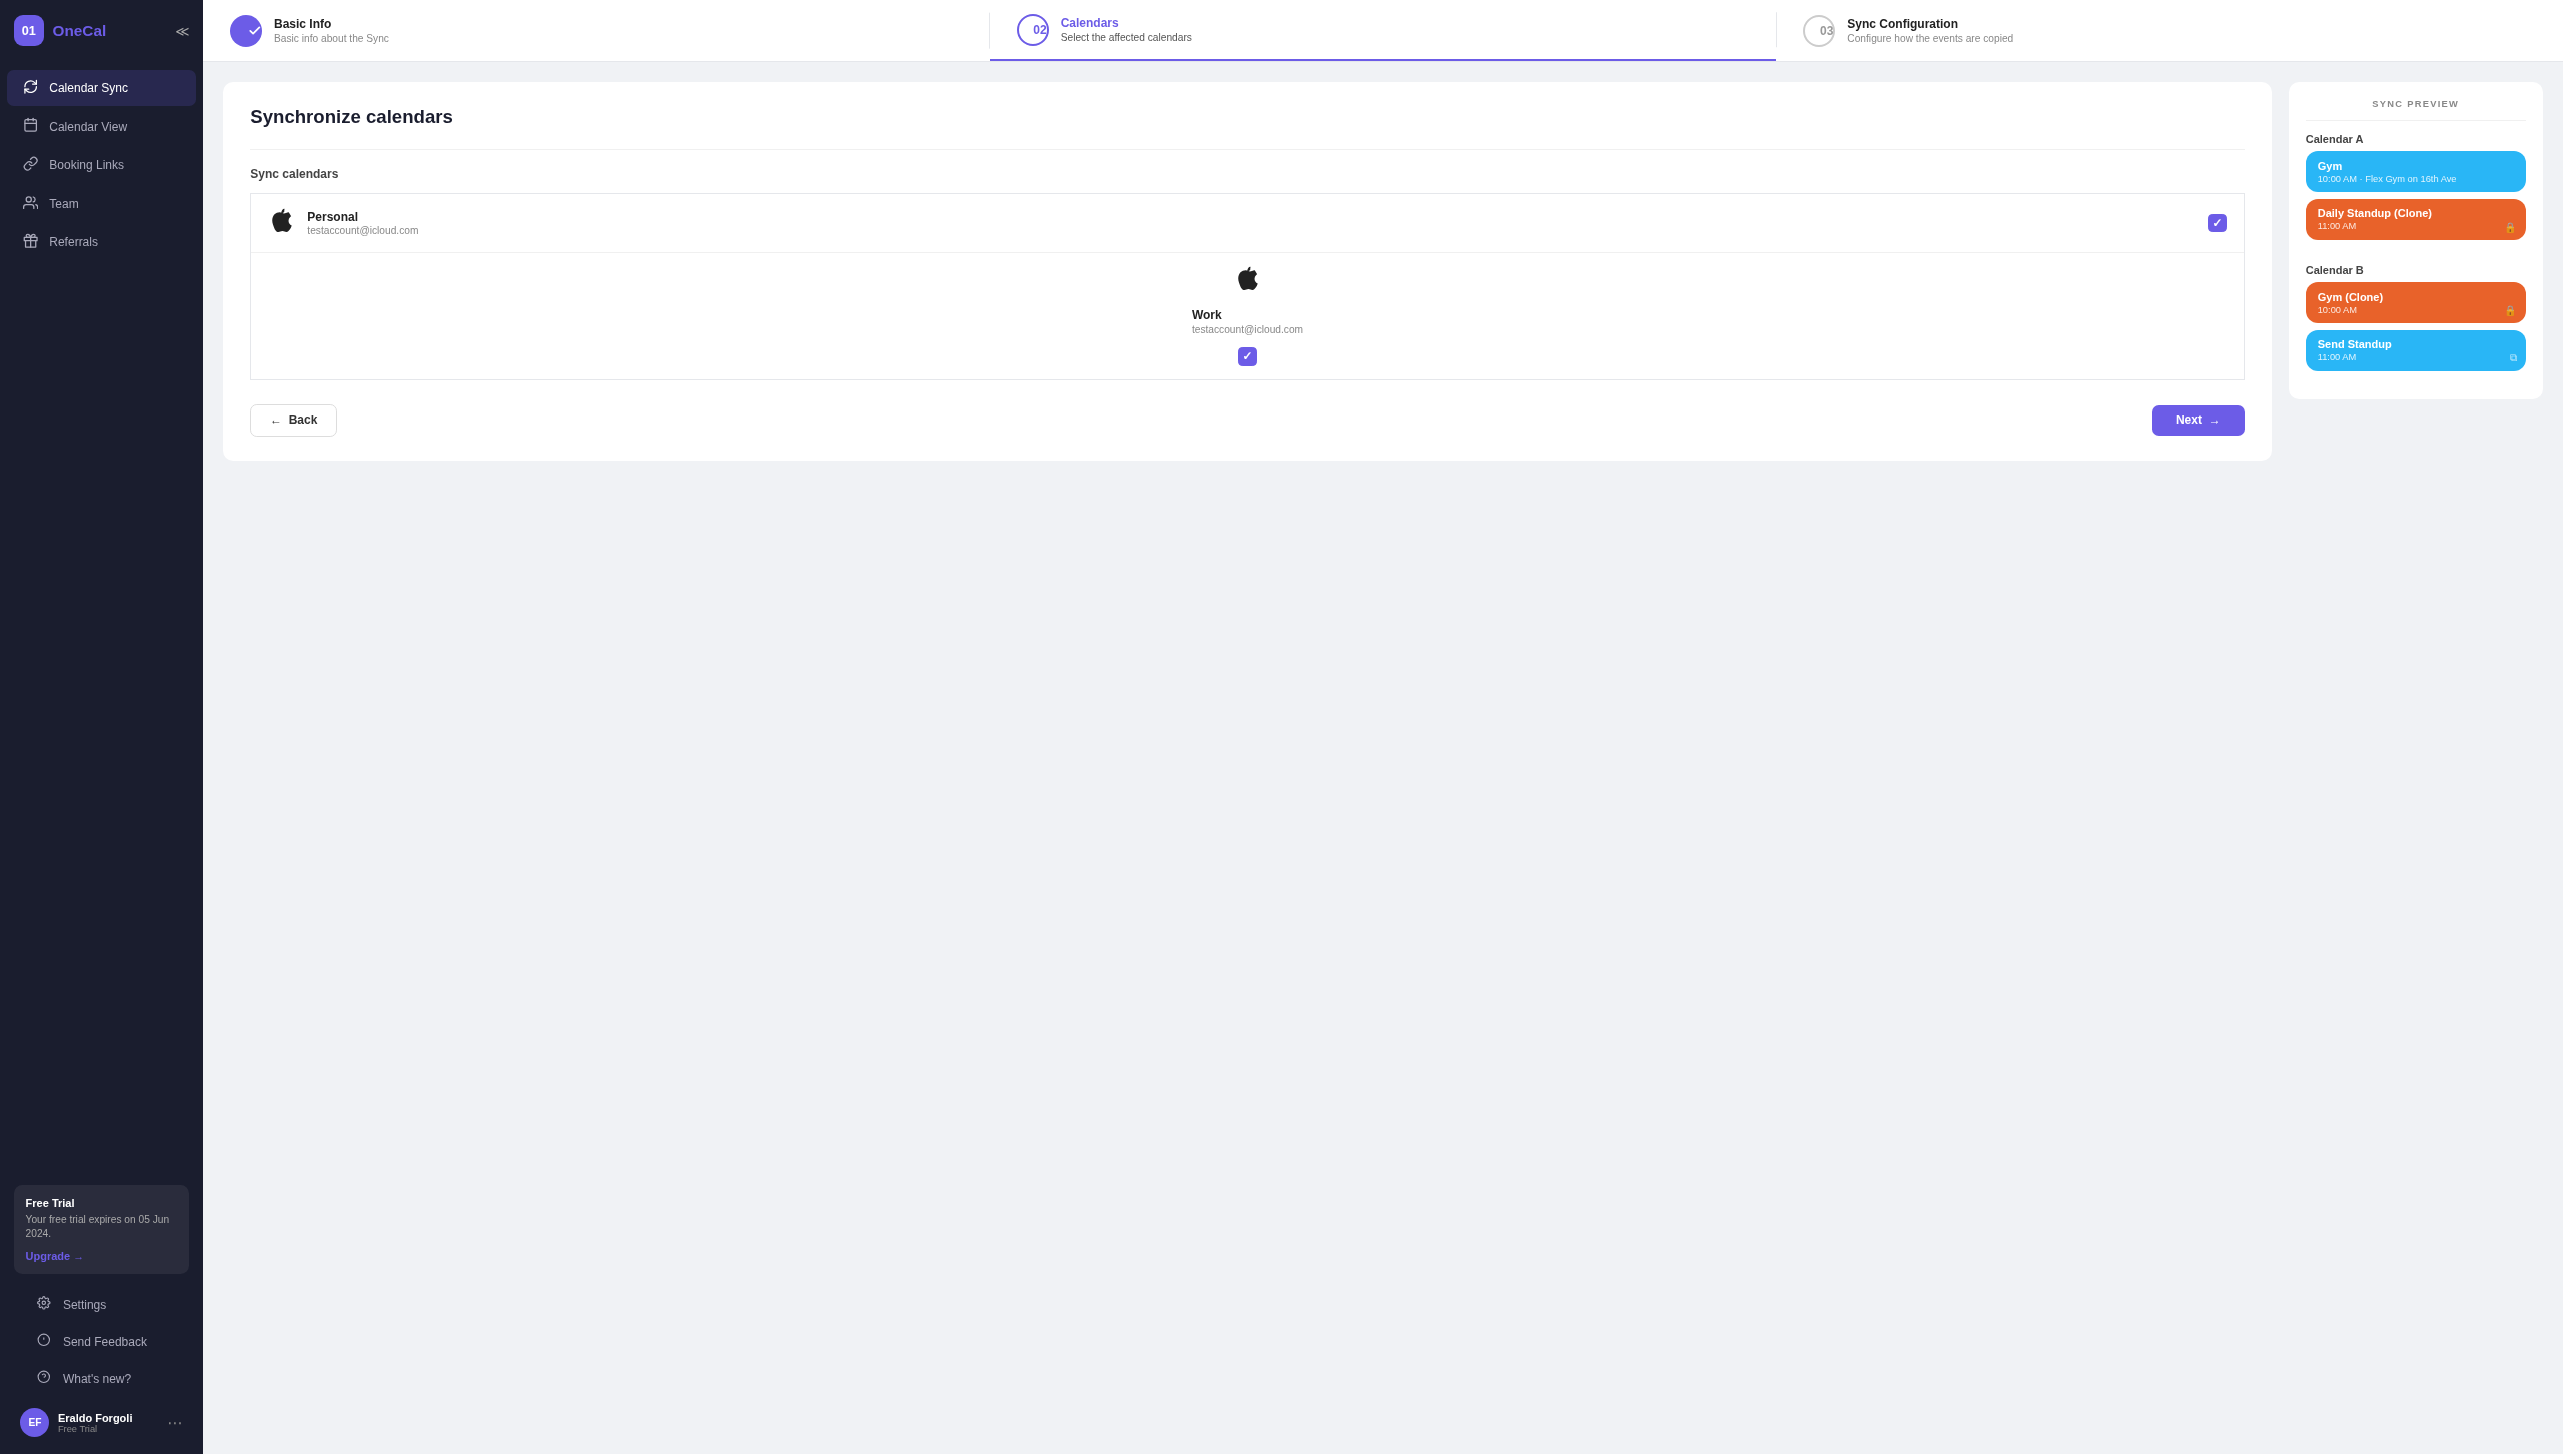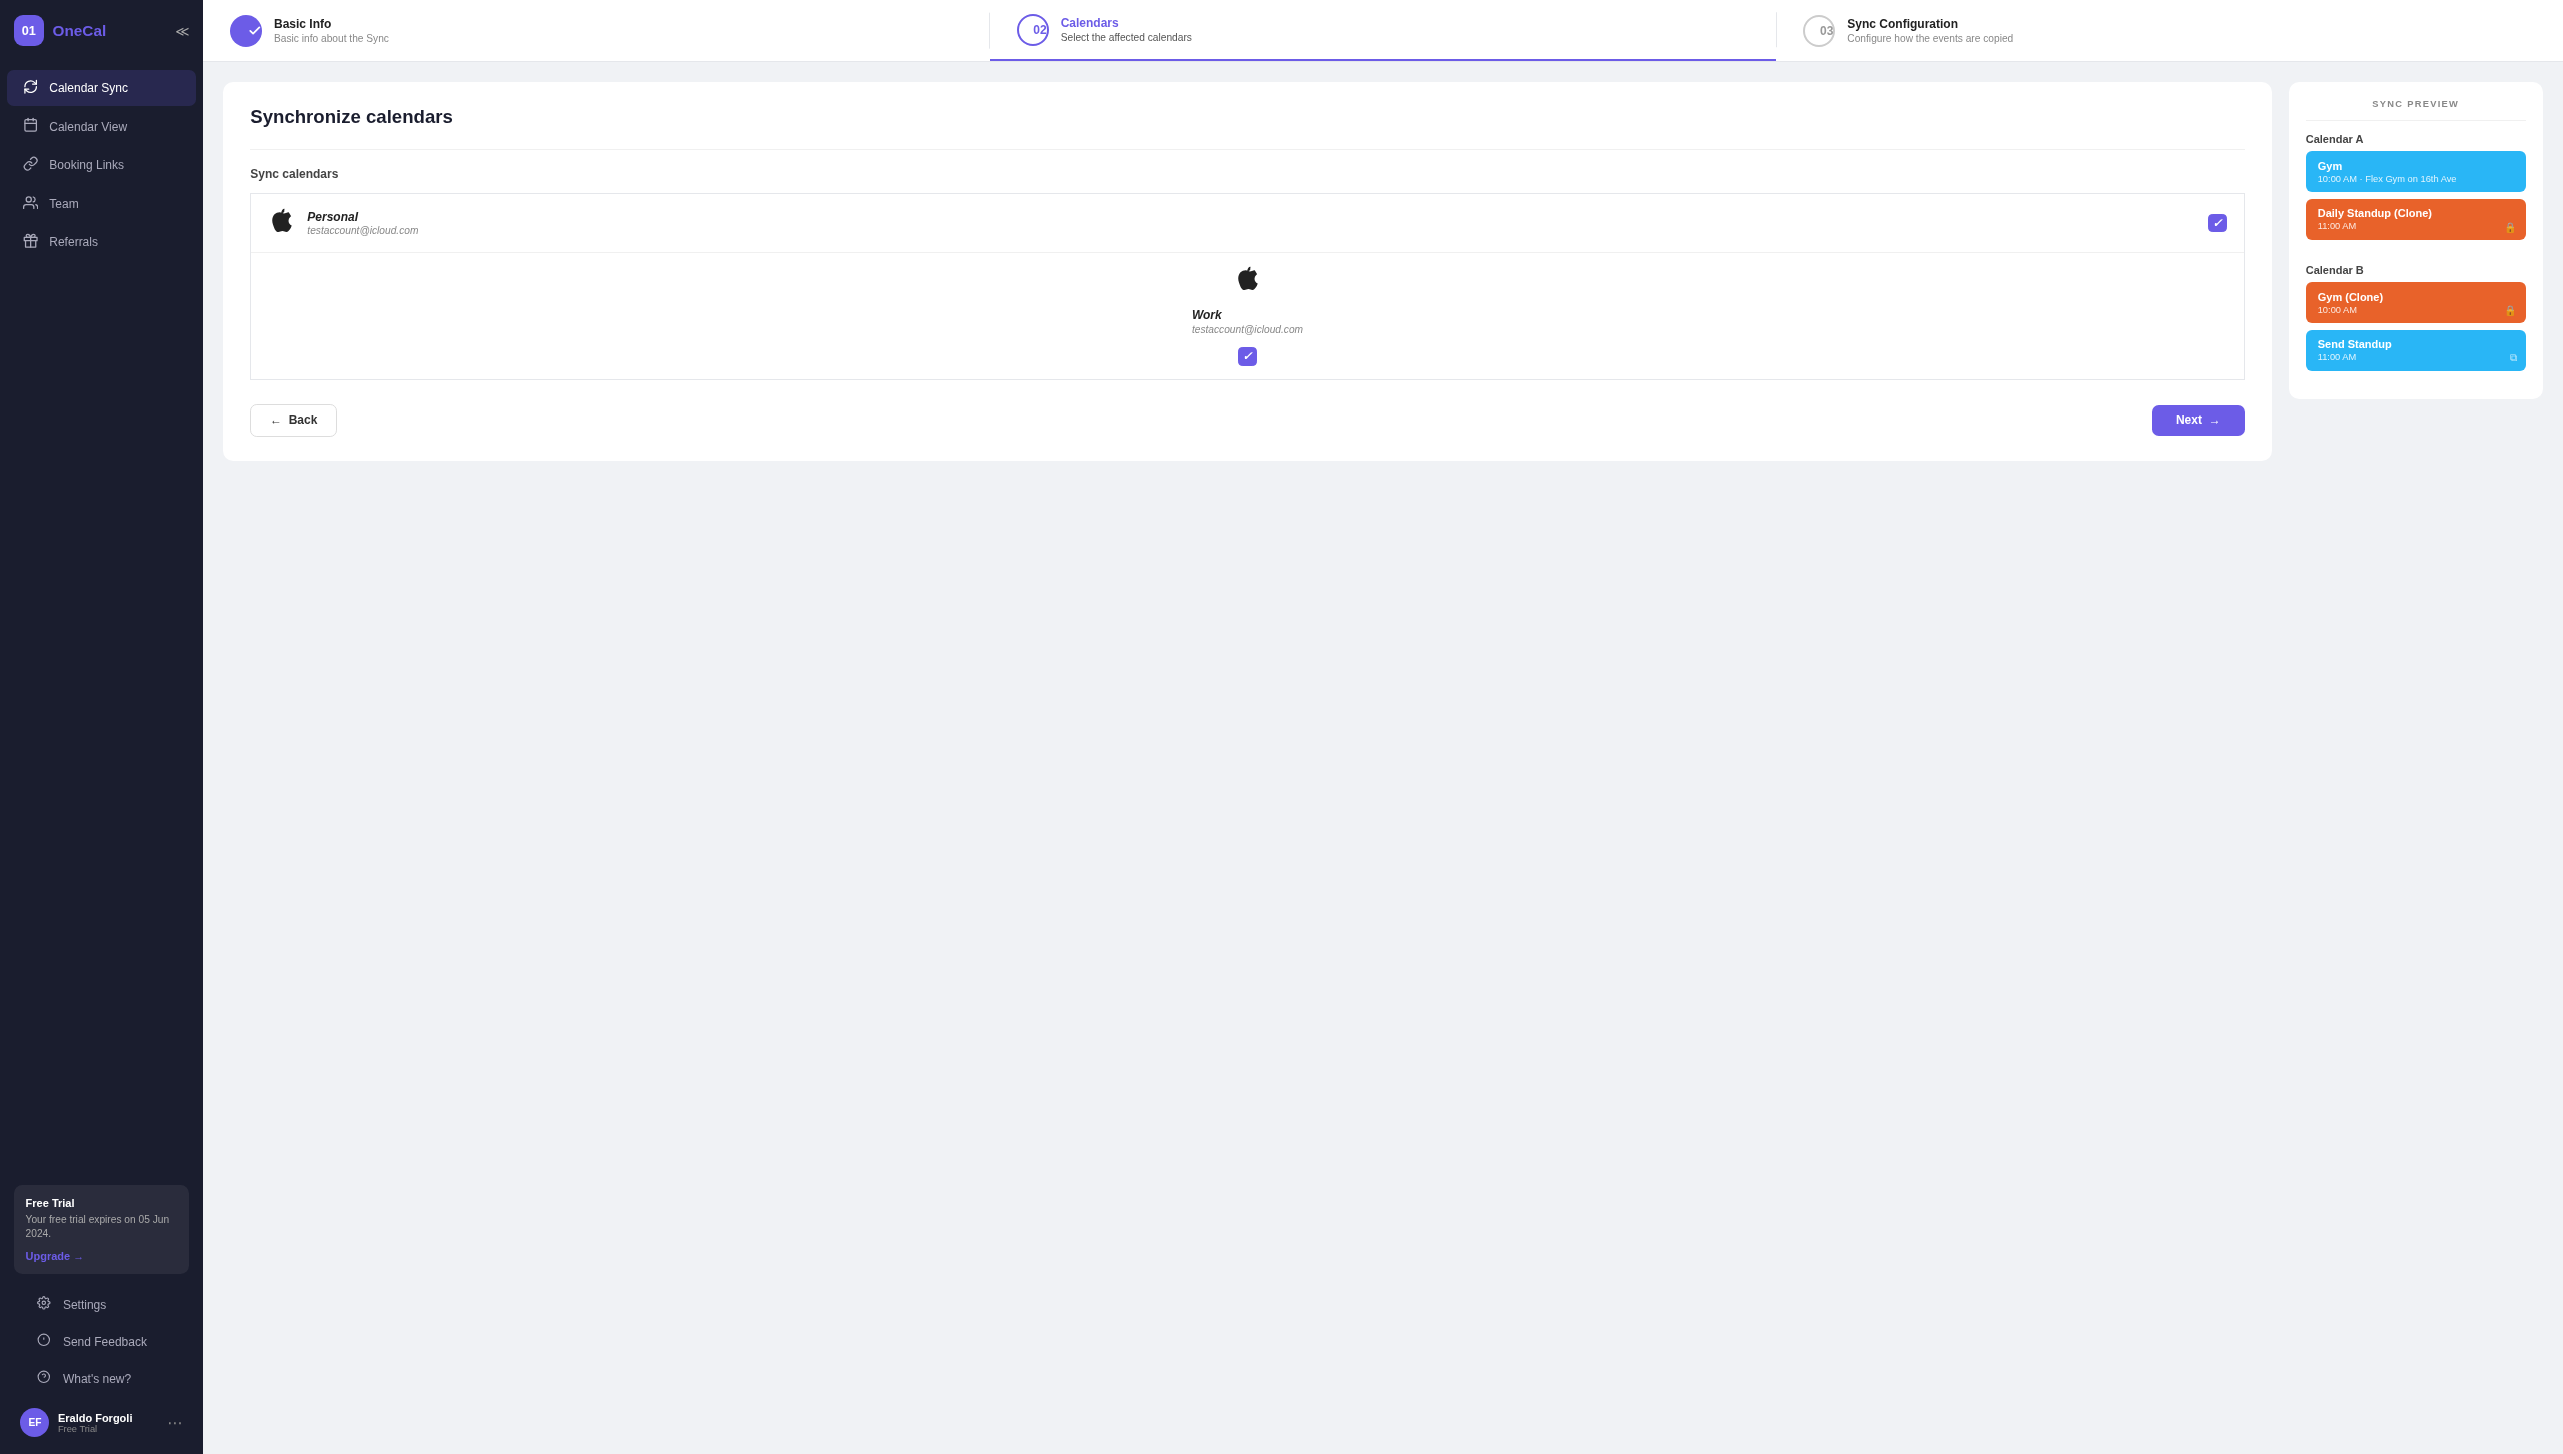--- a/index.html
+++ b/index.html
@@ -208,21 +208,20 @@
     .section-label {
       font-size: 12px;
       font-weight: 600;
       color: #444;
       margin-bottom: 12px;
     }
     .calendar-items {
       border: 0.8px solid #e5e7eb;
       border-radius: 0;
       overflow: hidden;
-      font-style: italic;
     }
     .calendar-item {
       display: flex;
       align-items: center;
       gap: 12px;
       padding: 13.6px 17px;
       border-bottom: 0.8px solid #f0f0f0;
     }
     .calendar-item:last-child { border-bottom: none; flex-direction: column; }
     .apple-icon {
@@ -302,21 +301,21 @@
       padding-bottom: 10.2px;
       border-bottom: 0.8px solid #f0f0f0;
     }
     .cal-group-label {
       font-size: 11px;
       font-weight: 600;
       color: #444;
       margin-bottom: 6.8px;
     }
     .event-card {
-      border-radius: 6px;
+      border-radius: 12px;
       padding: 8.5px 12px;
       margin-bottom: 6.8px;
       position: relative;
     }
     .event-card.blue { background: #29b6f6; }
     .event-card.orange { background: #e8622a; }
     .event-title { font-size: 11px; font-weight: 700; color: white; }
     .event-time { font-size: 9.3px; color: rgba(255,255,255,0.85); margin-top: 1.7px; }
     .event-icon {
       position: absolute;

